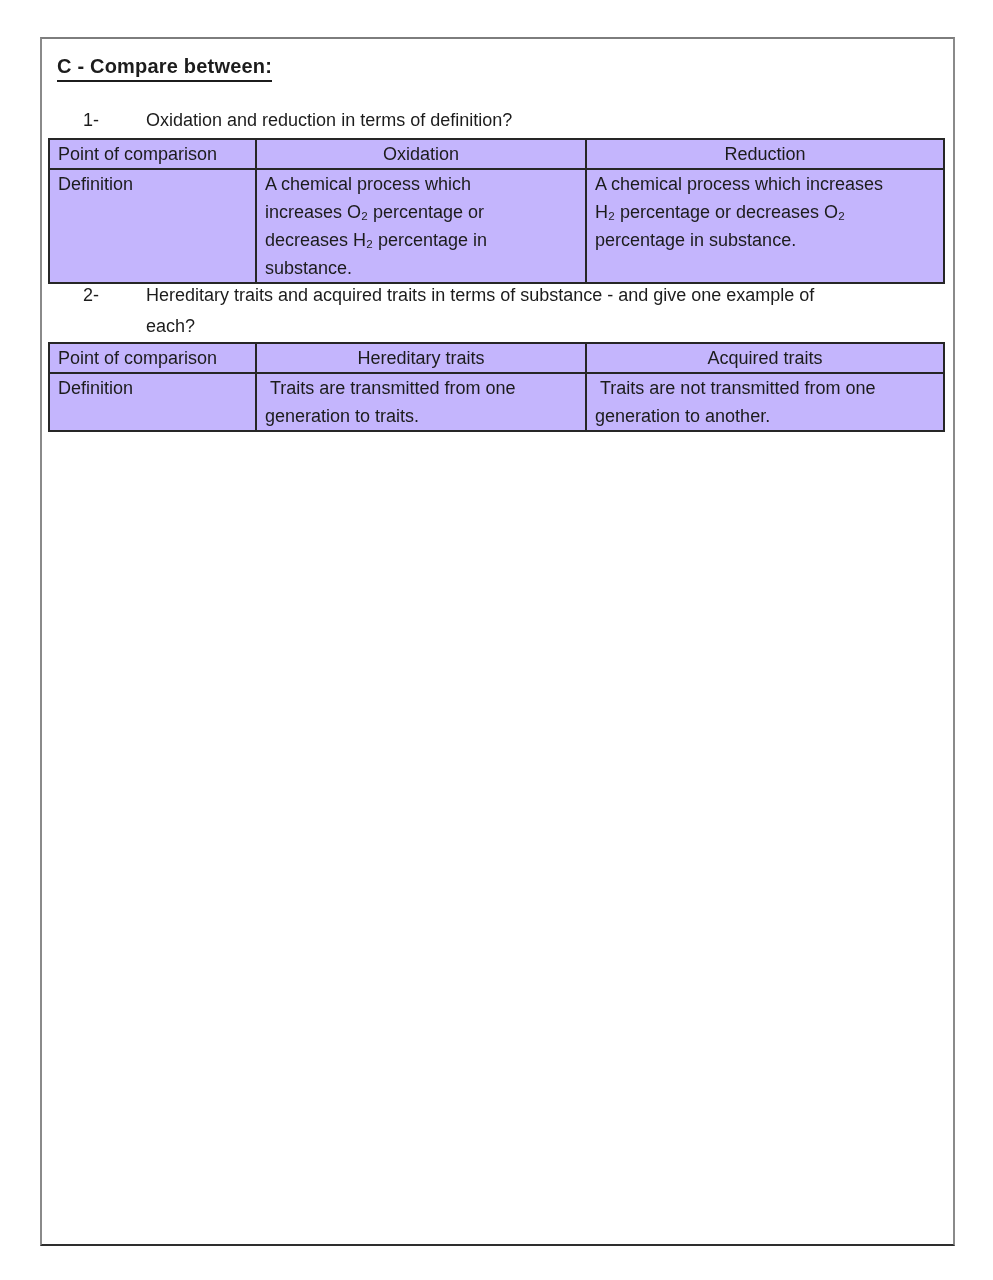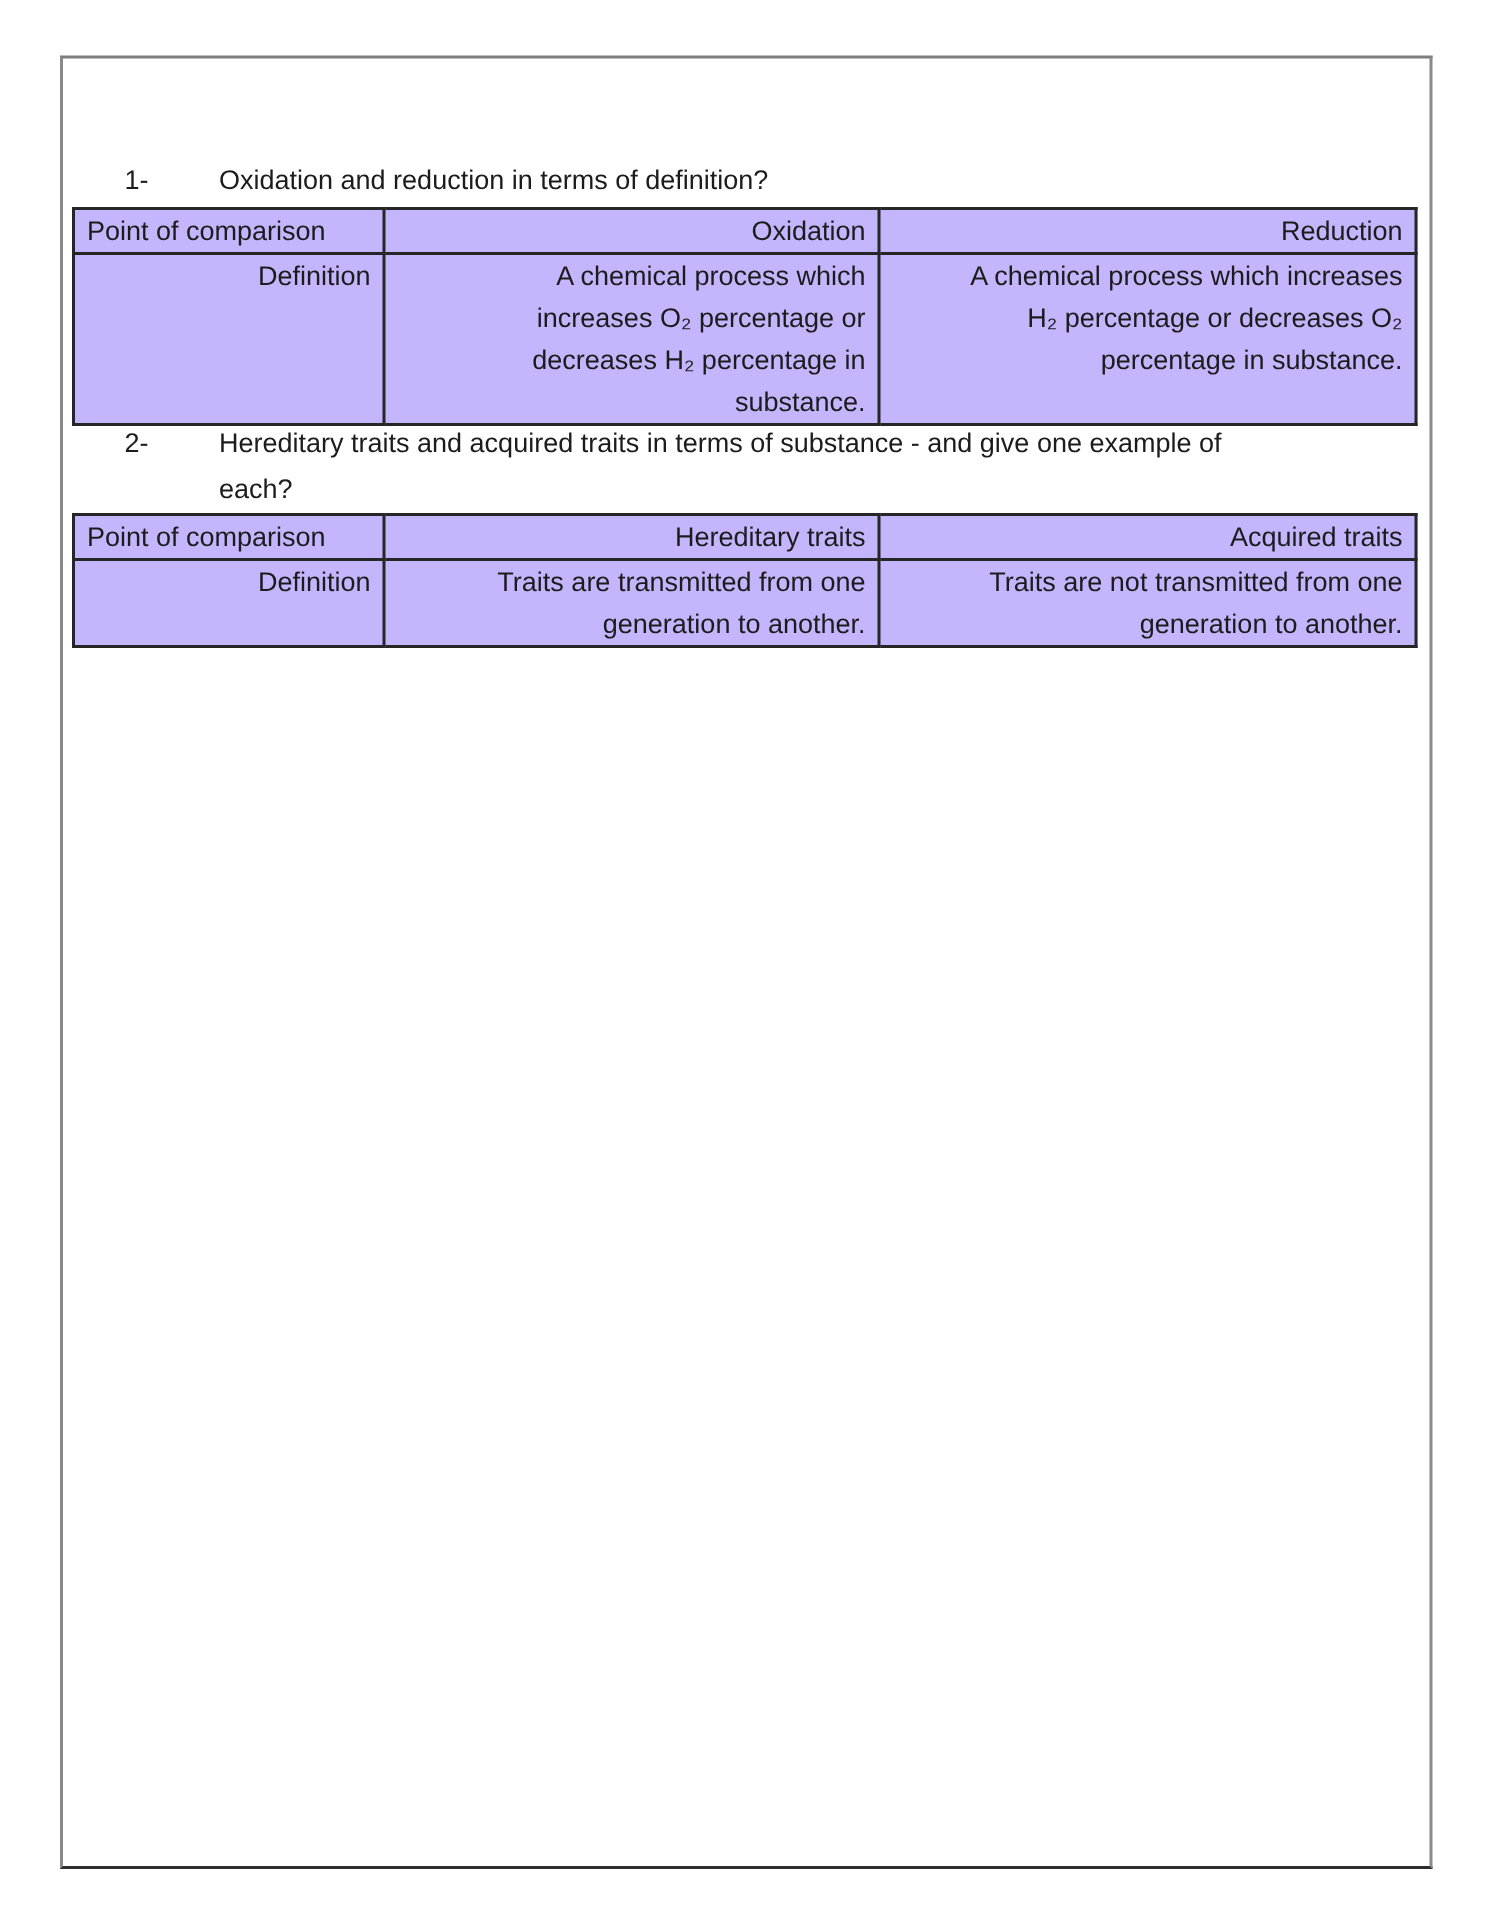--- a/index.html
+++ b/index.html
@@ -67,21 +67,20 @@
     background: #c4b5fd;
   }
   .t1 { top: 99px; }
   .t2 { top: 303px; }
   table.cmp-table th,
   table.cmp-table td {
     border: 2px solid #262626;
     vertical-align: top;
     padding: 0 8px;
     font-weight: normal;
-    text-align: right;
   }
   table.cmp-table th {
     height: 25px;
     line-height: 28px;
     overflow: hidden;
   }
   table.cmp-table th.col-label {
     text-align: left;
   }
   td.row-label {
@@ -96,20 +95,21 @@
   }
   .t1 tr.row-definition td { height: 107px; }
   .t2 tr.row-definition td { height: 52px; }
   .t2 tr.row-example td { height: 83px; }
 </style>
 </head>
 <body>
 
 <div class="sheet">
 
+  <div class="heading">C - Compare between:</div>
 
   <div class="question q1">
     <span class="q-num">1-</span>
     <span class="q-text">Oxidation and reduction in terms of definition?</span>
   </div>
 
   <table class="cmp-table t1">
     <colgroup>
       <col style="width:207px">
       <col style="width:330px">
@@ -152,20 +152,20 @@
       <tr>
         <th class="col-label">Point of comparison</th>
         <th>Hereditary traits</th>
         <th>Acquired traits</th>
       </tr>
     </thead>
     <tbody>
       <tr class="row-definition">
         <td class="row-label">Definition</td>
         <td class="cell-text"> Traits are transmitted from one
-generation to another.</td>
+generation to traits.</td>
         <td class="cell-text"> Traits are not transmitted from one
 generation to another.</td>
       </tr>
     </tbody>
   </table>
 
 </div>
 
 </body></html>

